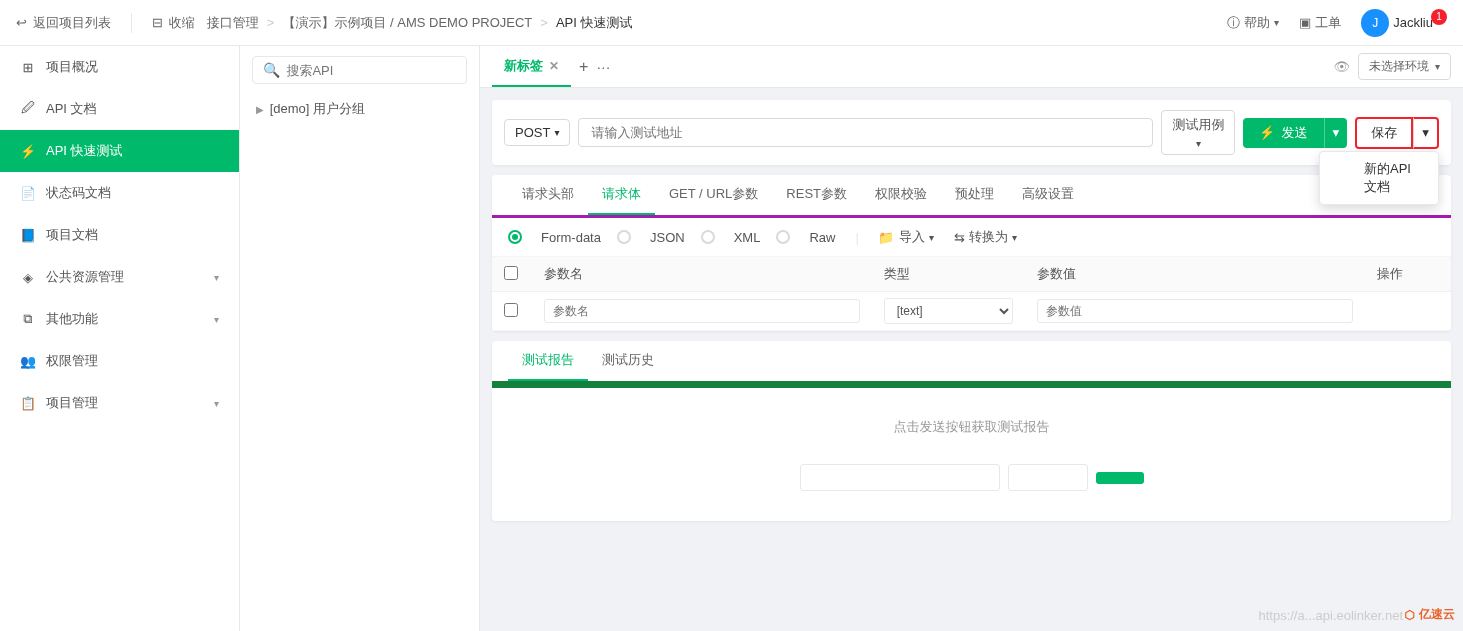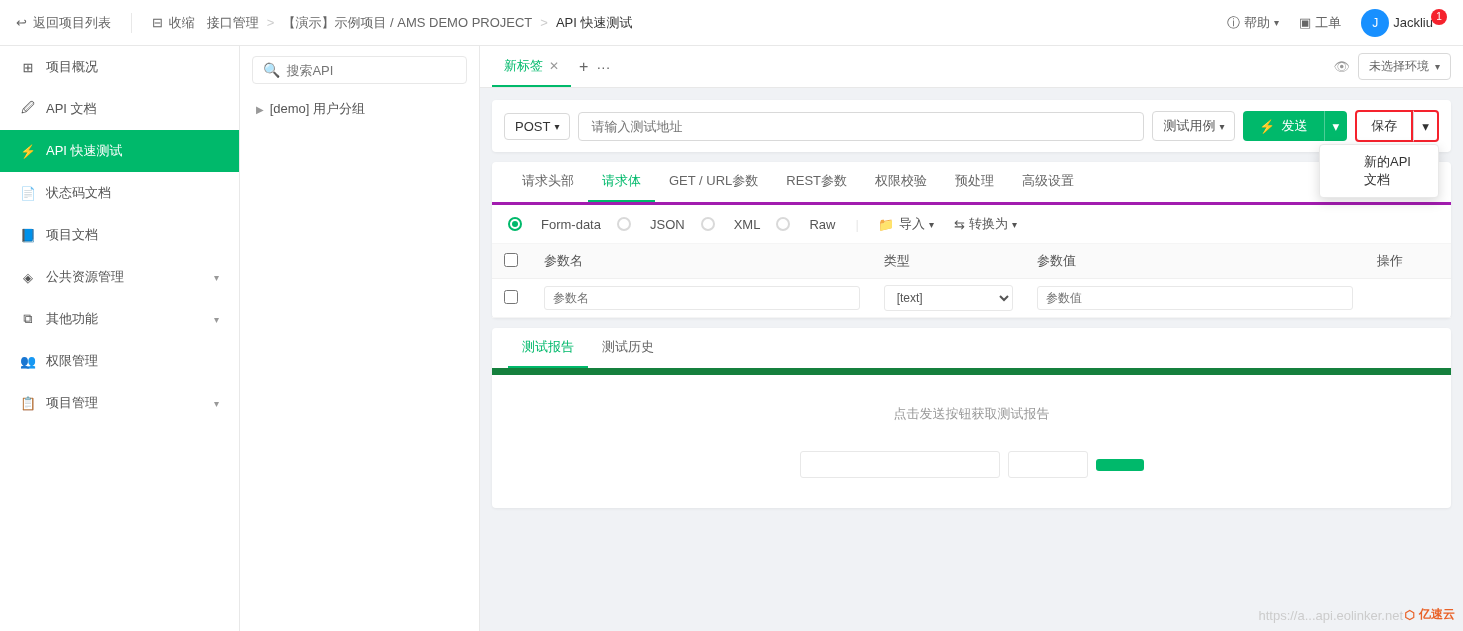--- a/index.html
+++ b/index.html
@@ -35,36 +35,36 @@
     .sidebar-item { display: flex; align-items: center; gap: 10px; padding: 12px 20px; cursor: pointer; color: #555; font-size: 13px; }
     .sidebar-item.active { background: #00b96b; color: #fff; }
     .sidebar-item .icon { width: 16px; height: 16px; display: flex; align-items: center; justify-content: center; }
     .sidebar-item .arrow { margin-left: auto; font-size: 10px; color: #999; }
 
     
     .content-area { flex: 1; display: flex; flex-direction: column; overflow: hidden; background: #f0f2f5; }
 
     
     .tab-bar { background: #fff; border-bottom: 1px solid #e8e8e8; display: flex; align-items: center; padding: 0 12px; height: 42px; flex-shrink: 0; gap: 8px; }
-    .tab { display: flex; align-items: center; gap: 6px; padding: 0 12px; height: 100%; cursor: pointer; color: #555; font-size: 13px; border-bottom: 2px solid transparent; }
+    .tab { display: flex; align-items: center; gap: 6px; padding: 0 12px; height: 100%; cursor: pointer; color: #555; font-size: 13px; border-bottom: 2px solid transparent; font-weight: bold; }
     .tab.active { color: #00b96b; border-bottom: 2px solid #00b96b; }
     .tab-close { color: #999; font-size: 12px; cursor: pointer; }
     .tab-add { color: #666; cursor: pointer; font-size: 16px; }
     .tab-more { color: #666; cursor: pointer; font-size: 14px; }
     .tab-right { margin-left: auto; display: flex; align-items: center; gap: 8px; }
     .env-selector { display: flex; align-items: center; gap: 6px; border: 1px solid #d9d9d9; border-radius: 4px; padding: 4px 10px; cursor: pointer; font-size: 12px; color: #666; background: #fff; }
 
     
     .api-test-area { flex: 1; overflow-y: auto; padding: 12px; display: flex; flex-direction: column; gap: 10px; }
 
     
     .url-bar { background: #fff; border-radius: 4px; padding: 10px 12px; display: flex; align-items: center; gap: 8px; box-shadow: 0 1px 3px rgba(0,0,0,0.06); }
     .method-select { border: 1px solid #d9d9d9; border-radius: 4px; padding: 5px 10px; background: #fff; cursor: pointer; font-size: 13px; color: #333; display: flex; align-items: center; gap: 4px; }
     .url-input { flex: 1; border: 1px solid #d9d9d9; border-radius: 4px; padding: 6px 12px; font-size: 13px; color: #999; outline: none; }
-    .test-case-btn { display: flex; align-items: center; gap: 4px; border: 1px solid #d9d9d9; border-radius: 4px; padding: 5px 10px; cursor: pointer; font-size: 13px; color: #555; background: #fff; }
+    .test-case-btn { display: flex; align-items: center; gap: 4px; border: 1px solid #d9d9d9; border-radius: 4px; padding: 5px 10px; cursor: pointer; font-size: 13px; color: #555; background: #fff; flex-direction: column; }
     .send-btn { background: #00b96b; color: #fff; border: none; border-radius: 4px 0 0 4px; padding: 6px 16px; cursor: pointer; font-size: 13px; display: flex; align-items: center; gap: 6px; }
     .send-arrow { background: #00b96b; color: #fff; border: none; border-radius: 0 4px 4px 0; padding: 6px 8px; cursor: pointer; border-left: 1px solid rgba(255,255,255,0.3); }
     .save-btn { background: #fff; color: #333; border: 2px solid #f5222d; border-radius: 4px 0 0 4px; padding: 5px 14px; cursor: pointer; font-size: 13px; font-weight: 500; }
     .save-arrow { background: #fff; color: #333; border: 2px solid #f5222d; border-radius: 0 4px 4px 0; padding: 5px 8px; cursor: pointer; border-left: 1px solid #d9d9d9; }
     .btn-group { display: flex; }
 
     
     .params-section { background: #fff; border-radius: 4px; box-shadow: 0 1px 3px rgba(0,0,0,0.06); }
     .params-tabs { display: flex; align-items: center; padding: 0 16px; border-bottom: 3px solid #a21caf; gap: 0; }
     .params-tab { padding: 10px 14px; cursor: pointer; font-size: 13px; color: #666; border-bottom: 2px solid transparent; }

